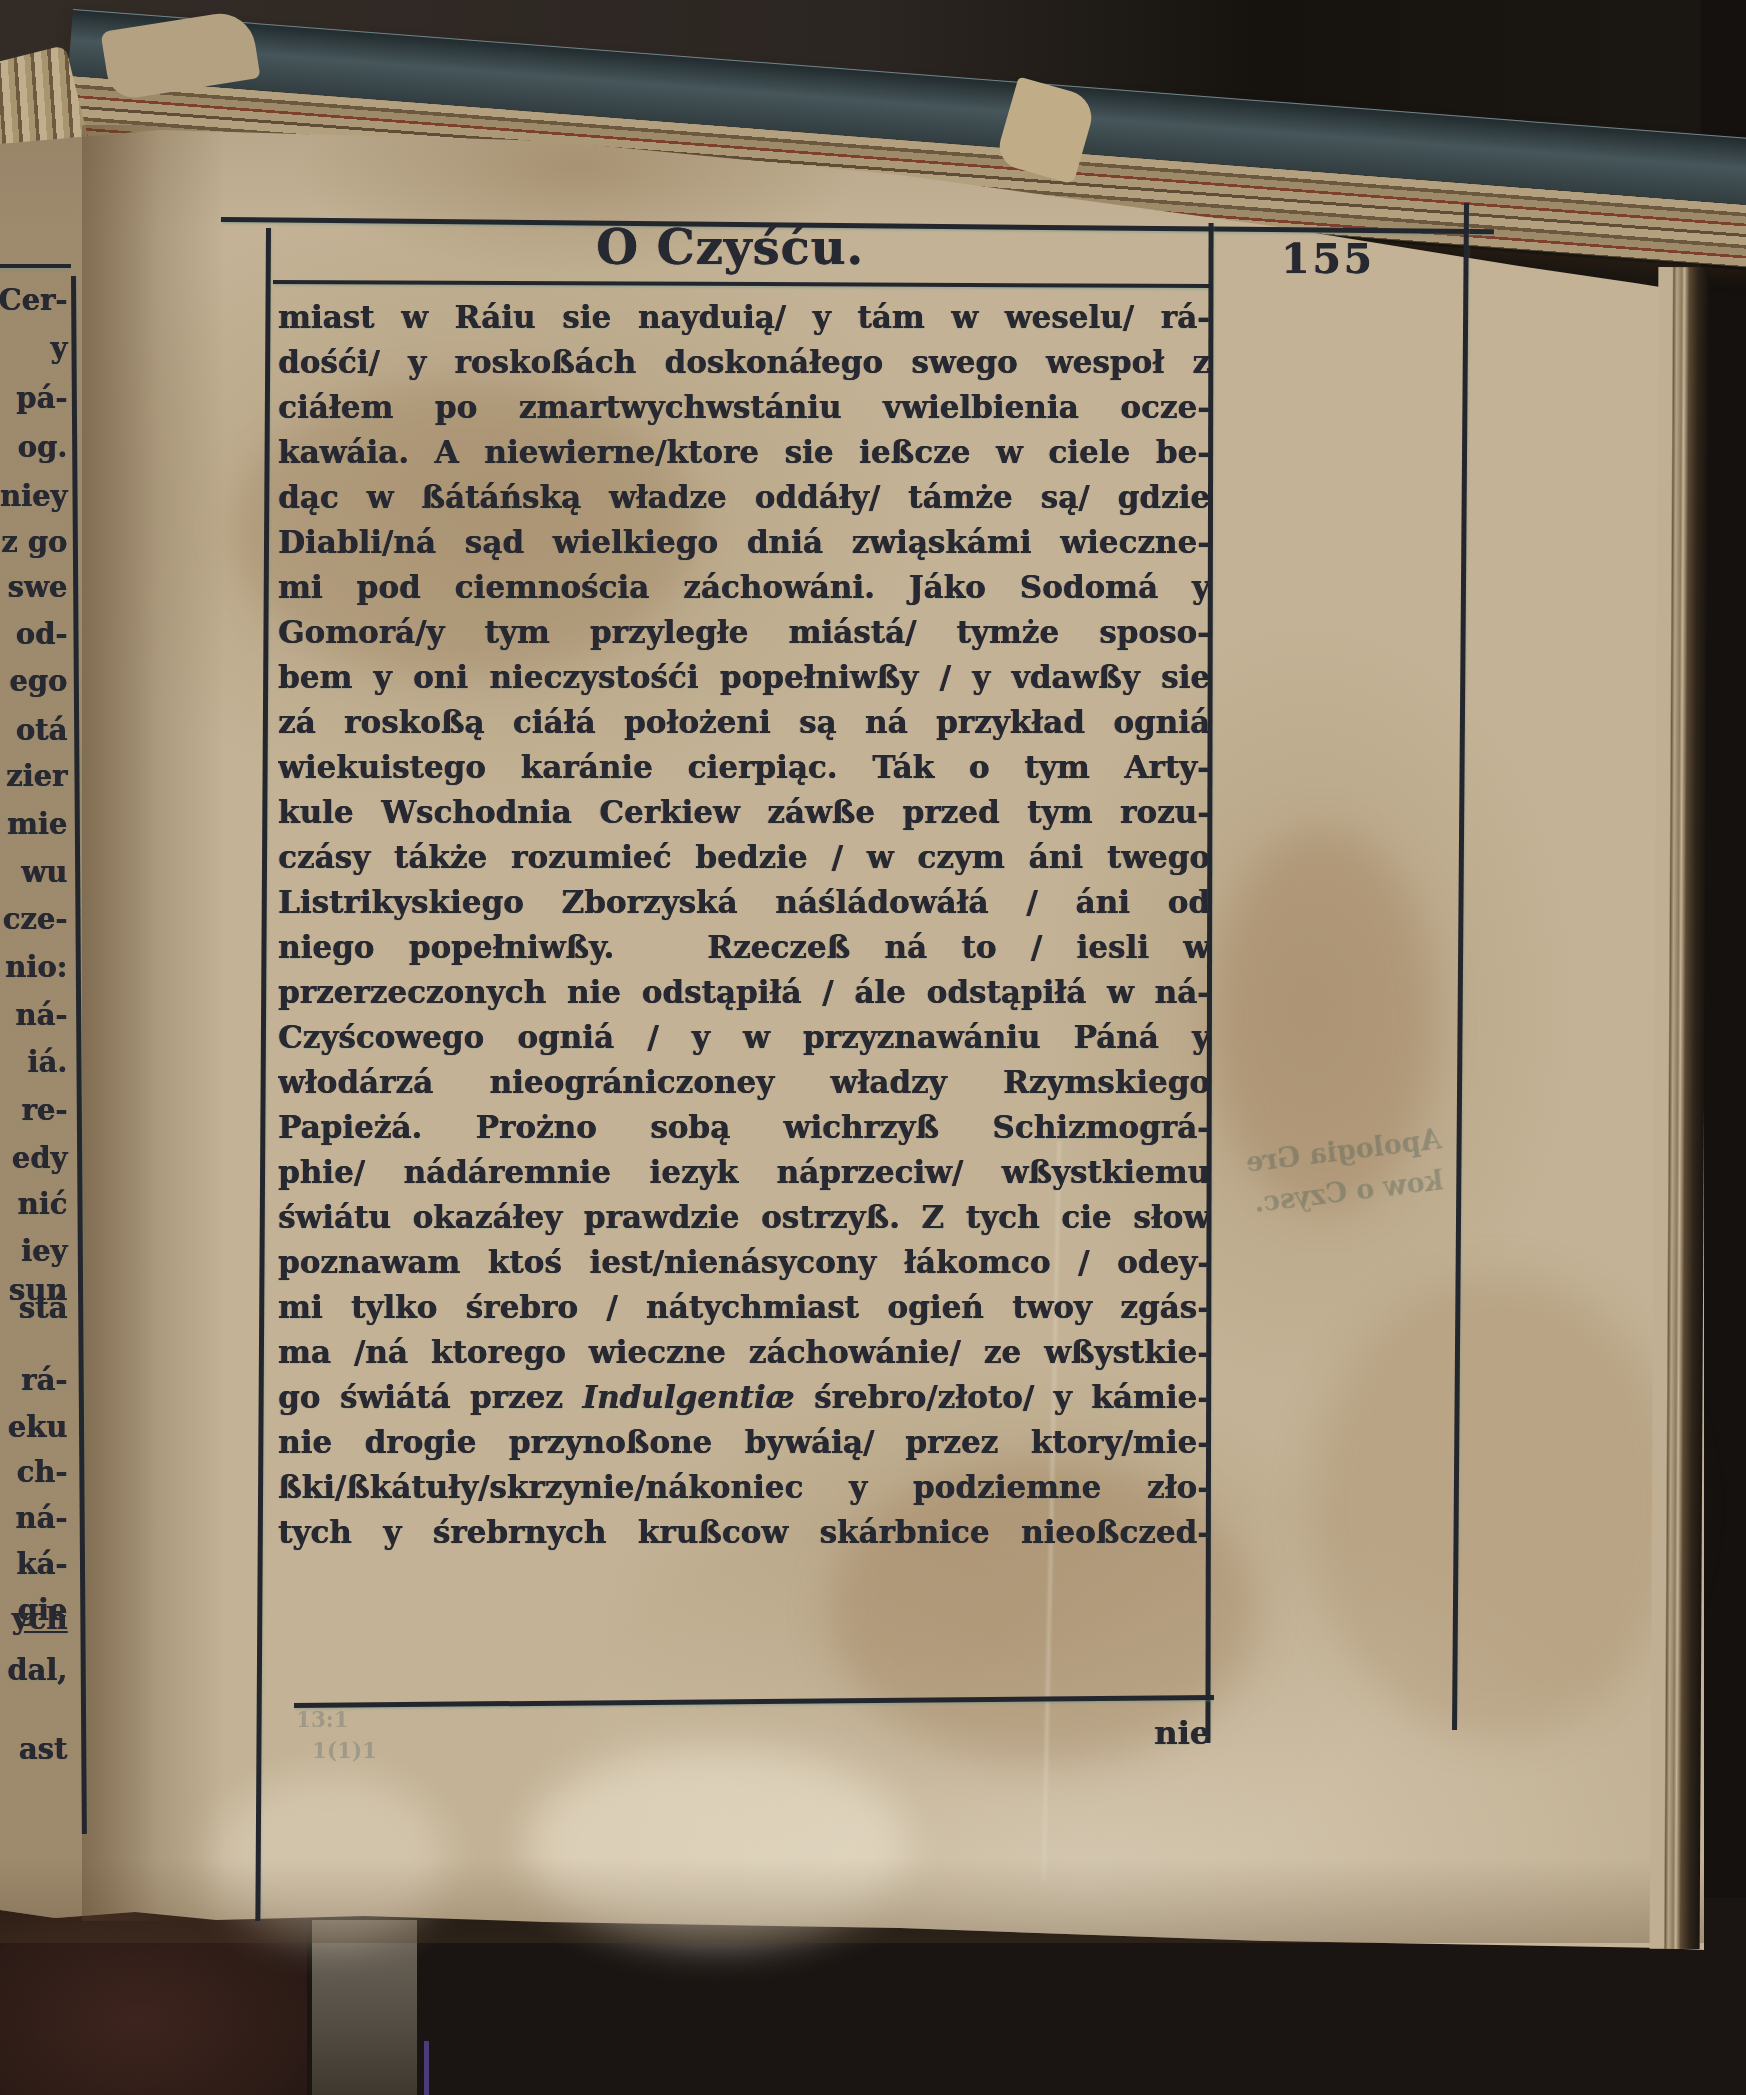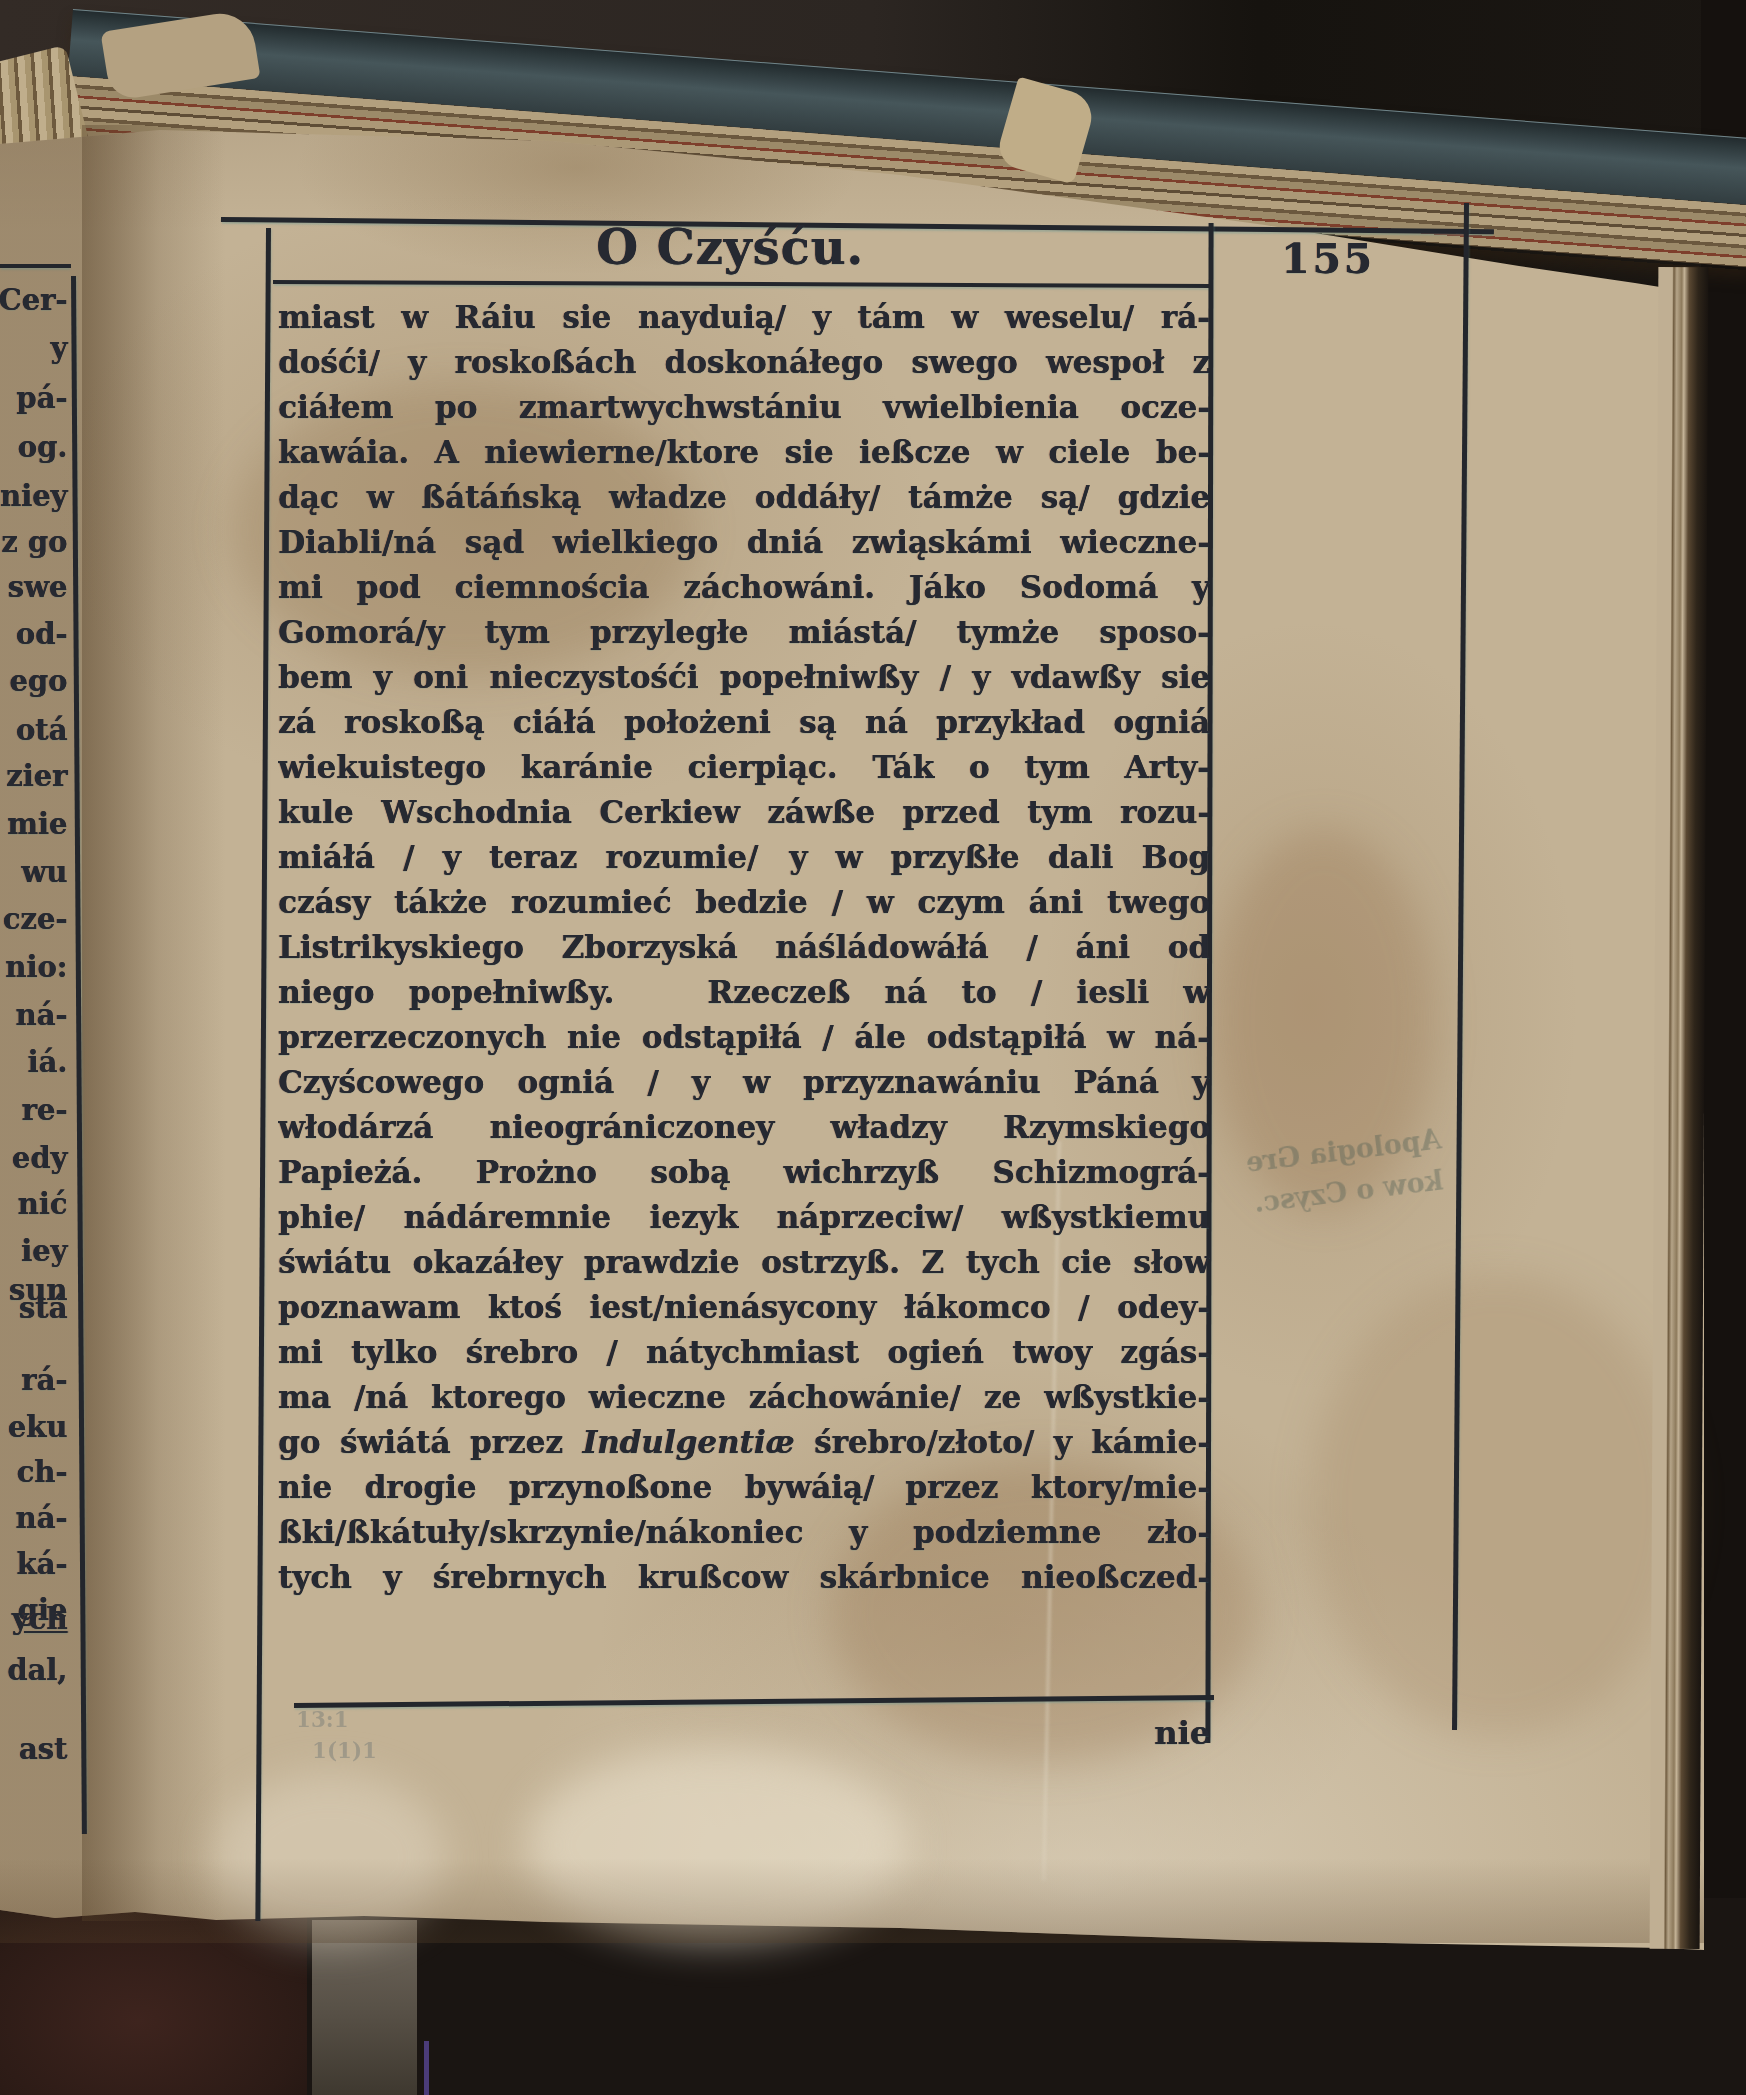--- a/index.html
+++ b/index.html
@@ -154,21 +154,20 @@
     <div class="text-line">ciáłem po zmartwychwstániu vwielbienia ocze-</div>
     <div class="text-line">kawáia. A niewierne/ktore sie ießcze w ciele be-</div>
     <div class="text-line">dąc w ßátáńską władze oddáły/ támże są/ gdzie</div>
     <div class="text-line">Diabli/ná sąd wielkiego dniá zwiąskámi wieczne-</div>
     <div class="text-line">mi pod ciemnościa záchowáni. Jáko Sodomá y</div>
     <div class="text-line">Gomorá/y tym przyległe miástá/ tymże sposo-</div>
     <div class="text-line">bem y oni nieczystośći popełniwßy / y vdawßy sie</div>
     <div class="text-line">zá roskoßą ciáłá położeni są ná przykład ogniá</div>
     <div class="text-line">wiekuistego karánie cierpiąc. Ták o tym Arty-</div>
     <div class="text-line">kule Wschodnia Cerkiew záwße przed tym rozu-</div>
-    <div class="text-line">miáłá / y teraz rozumie/ y w przyßłe dali Bog</div>
     <div class="text-line">czásy tákże rozumieć bedzie / w czym áni twego</div>
     <div class="text-line">Listrikyskiego Zborzyská náśládowáłá / áni od</div>
     <div class="text-line">niego popełniwßy.   Rzeczeß ná to / iesli w</div>
     <div class="text-line">przerzeczonych nie odstąpiłá / ále odstąpiłá w ná-</div>
     <div class="text-line">Czyścowego ogniá / y w przyznawániu Páná y</div>
     <div class="text-line">włodárzá nieográniczoney władzy Rzymskiego</div>
     <div class="text-line">Papieżá. Prożno sobą wichrzyß Schizmográ-</div>
     <div class="text-line">phie/ nádáremnie iezyk náprzeciw/ wßystkiemu</div>
     <div class="text-line">świátu okazáłey prawdzie ostrzyß. Z tych cie słow</div>
     <div class="text-line">poznawam ktoś iest/nienásycony łákomco / odey-</div>

